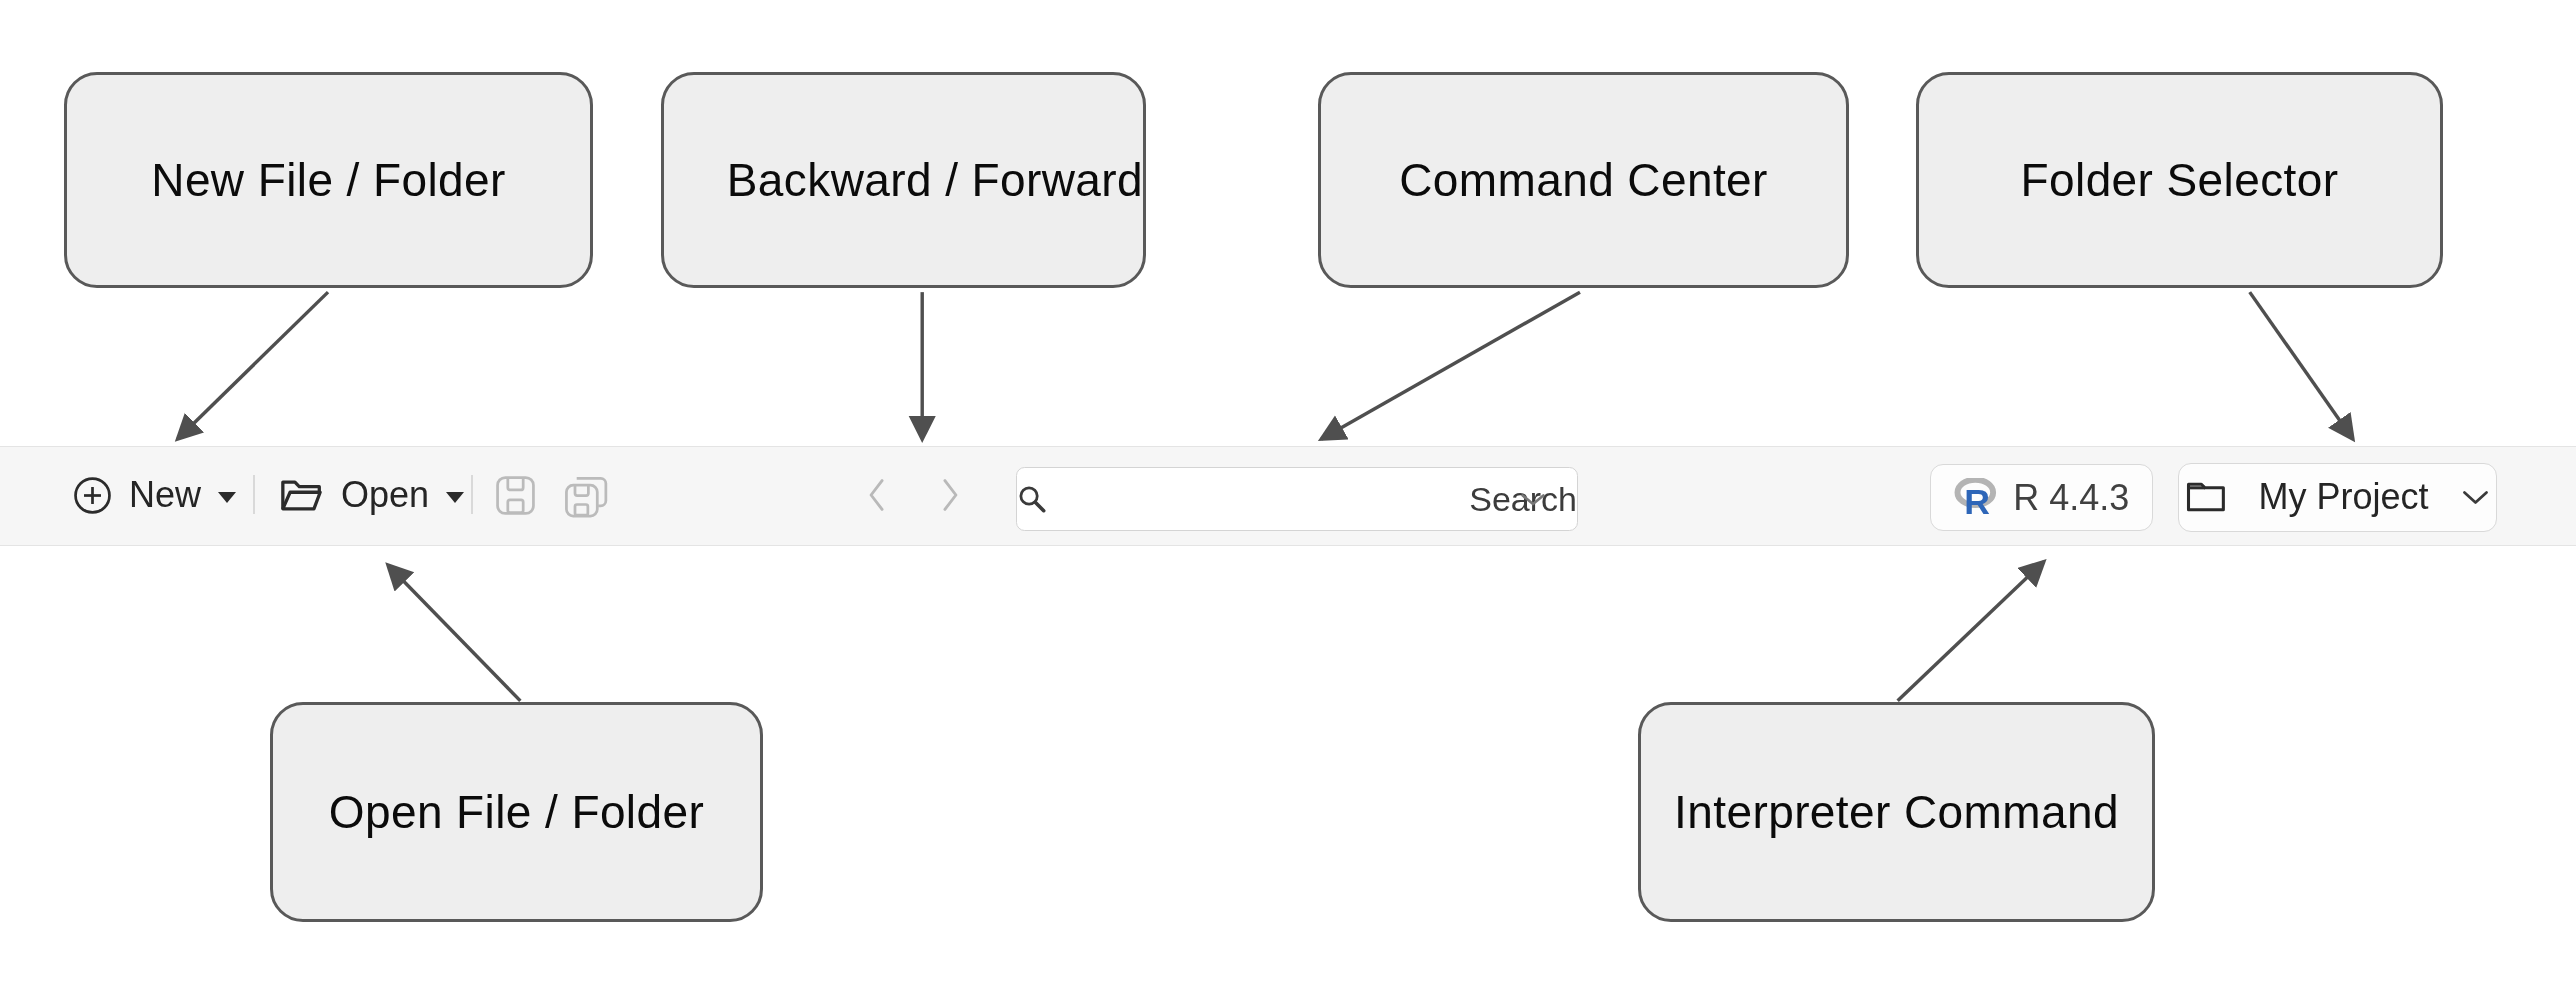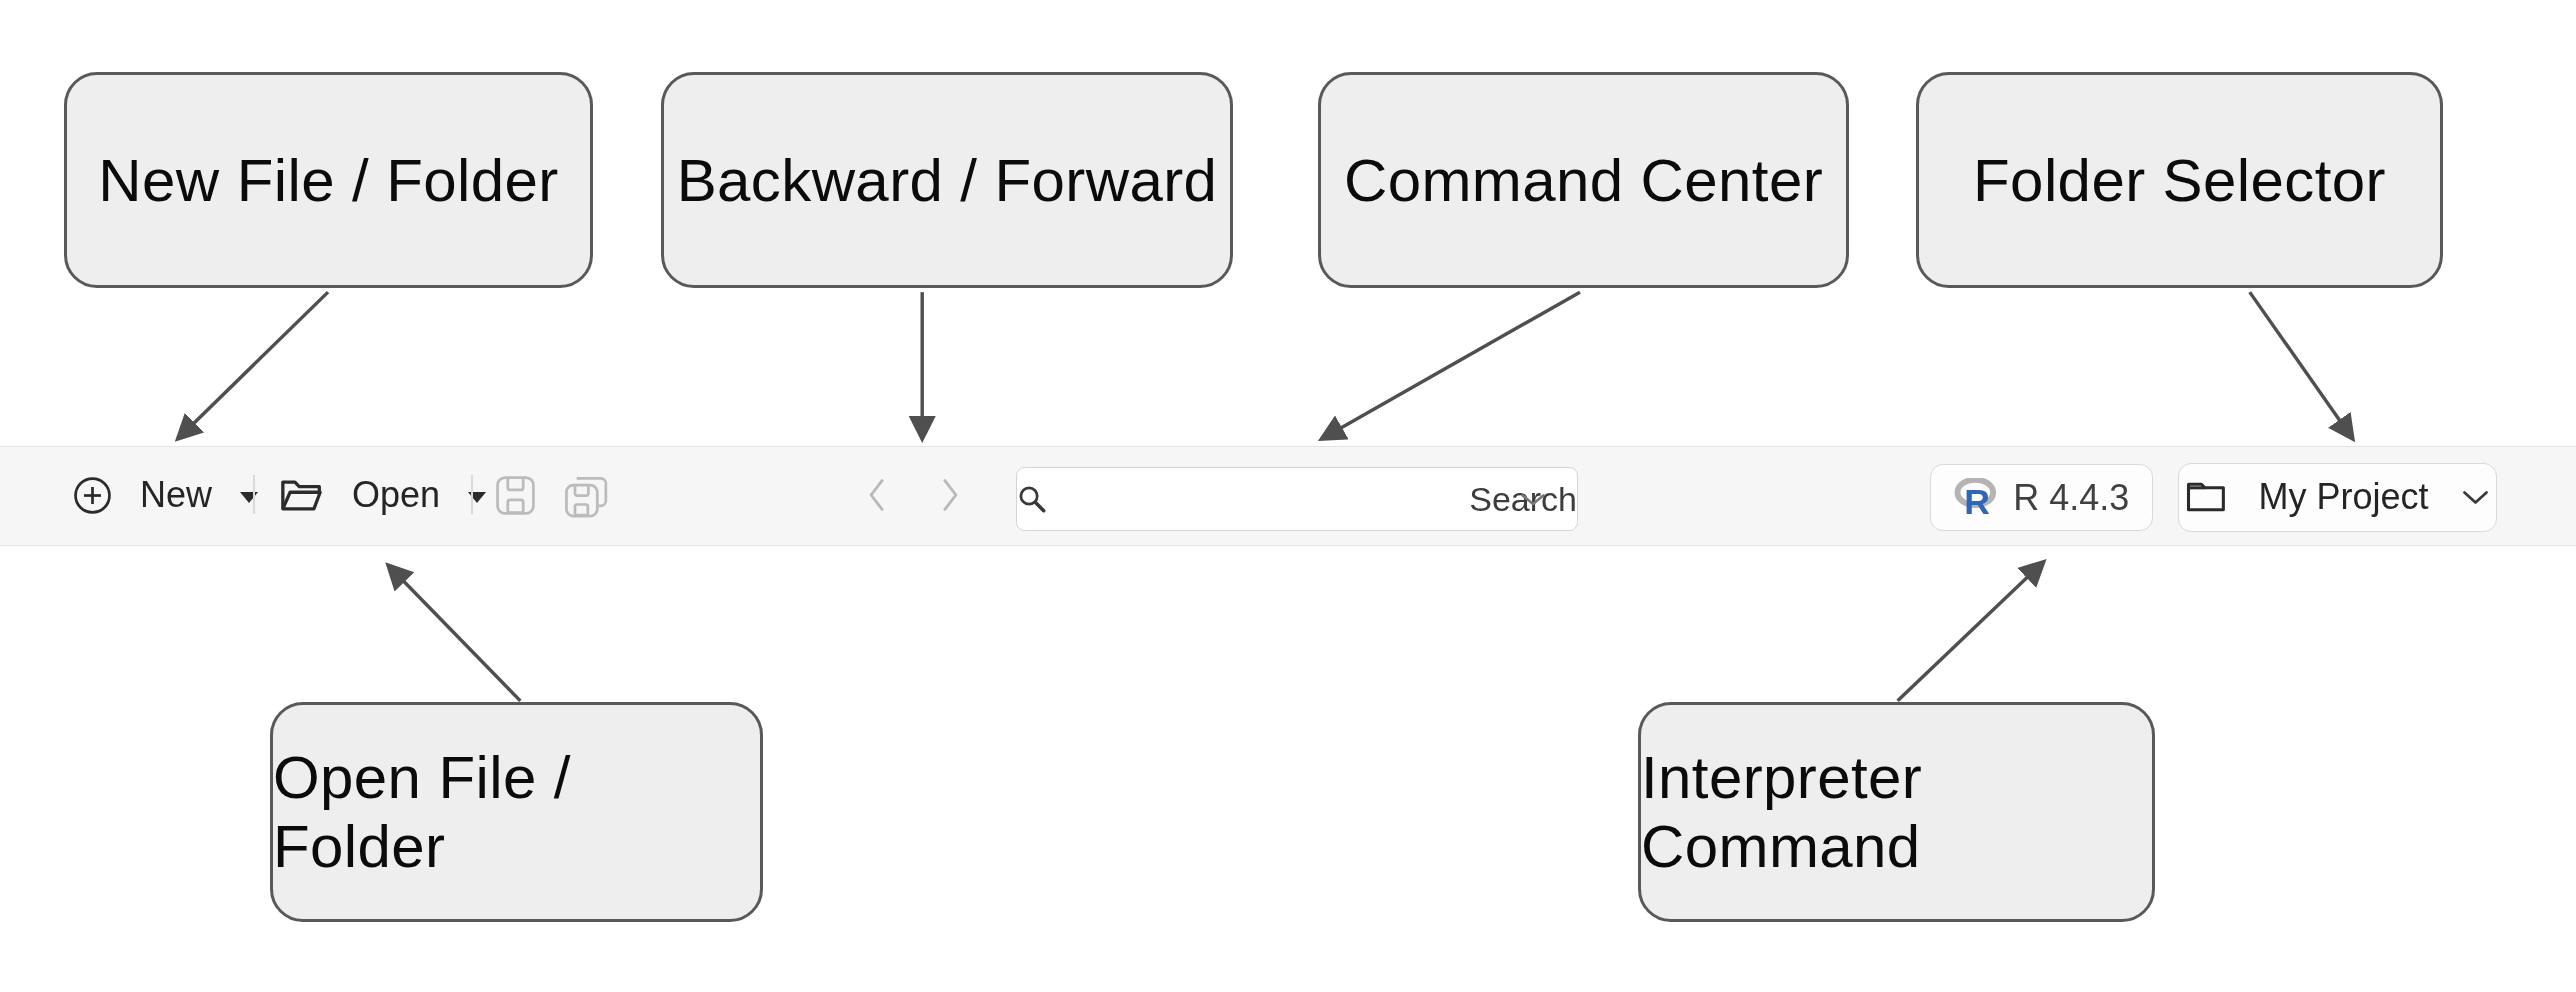--- a/index.html
+++ b/index.html
@@ -6,41 +6,41 @@
   body{
     width:2576px;height:993px;position:relative;background:#ffffff;
     font-family:"Liberation Sans","DejaVu Sans",sans-serif;
     overflow:hidden;
   }
   
   .callout{
     position:absolute;height:216px;
     background:#eeeeee;border:3.4px solid #595959;border-radius:33px;
     display:flex;align-items:center;justify-content:center;
-    font-size:60px;color:#0b0b0b;box-sizing:border-box;
+    font-size:46px;color:#0b0b0b;box-sizing:border-box;
     letter-spacing:0.4px;
   }
   #box-new{left:64px;top:72px;width:529px;}
-  #box-backfwd{left:661px;top:72px;width:572px;}
+  #box-backfwd{left:661px;top:72px;width:485px;justify-content:flex-end;}
   #box-command{left:1318px;top:72px;width:531px;}
   #box-folder{left:1916px;top:72px;width:527px;text-align:center;}
   #box-open{left:270px;top:702px;width:493px;height:220px;}
   #box-interp{left:1638px;top:702px;width:517px;height:220px;}
 
   
   #arrows{position:absolute;left:0;top:0;width:2576px;height:993px;pointer-events:none;}
 
   
   #toolbar{
     position:absolute;left:0;top:446px;width:2576px;height:100px;
     background:#f6f6f6;border-top:1.7px solid #e4e4e4;border-bottom:1.7px solid #e4e4e4;
     box-sizing:border-box;
   }
   .tb-item{position:absolute;top:0;height:96px;display:flex;align-items:center;}
-  .tb-btn{gap:28px;cursor:pointer;}
+  .tb-btn{gap:17px;cursor:pointer;}
   .tb-label{font-size:36px;color:#252525;white-space:nowrap;}
   .caret-down{
     width:0;height:0;margin-top:5.2px;
     border-left:9.4px solid transparent;border-right:9.4px solid transparent;
     border-top:11px solid #2b2b2b;
   }
   .divider{position:absolute;top:28px;width:1.7px;height:39px;background:#d9d9d9;}
 
   #tb-new{left:73px;}
   #div-1{left:253px;}

